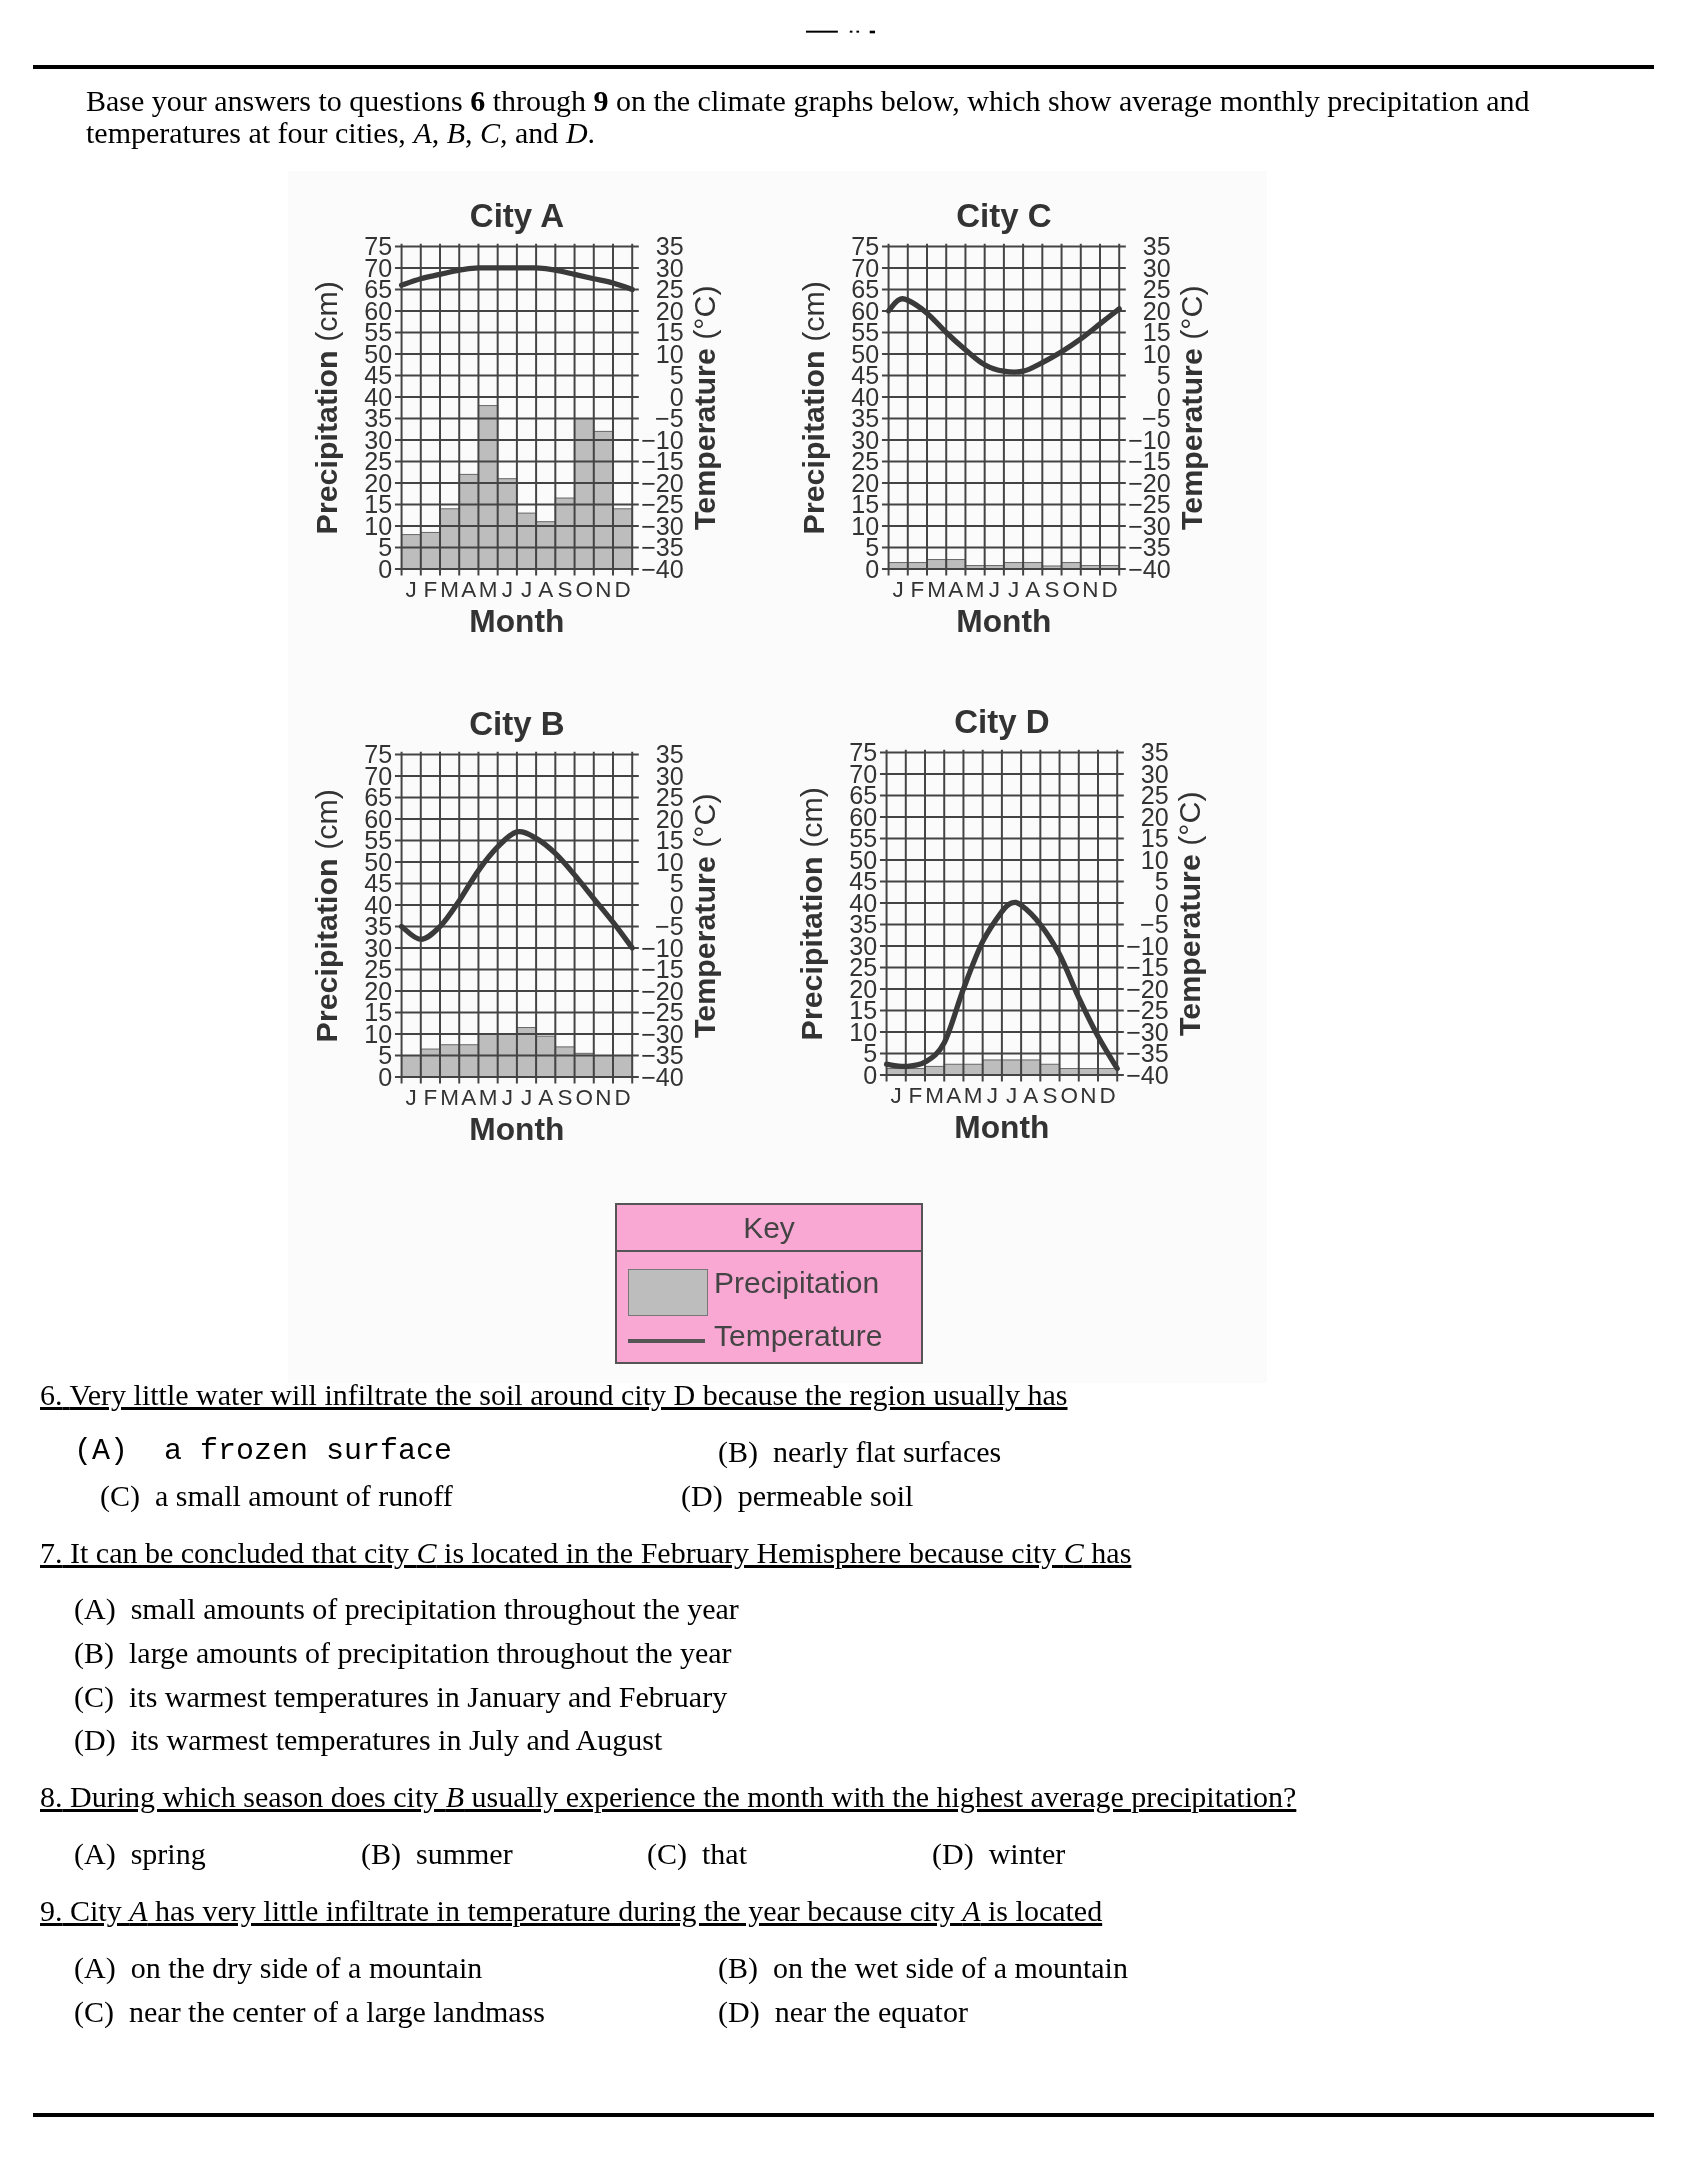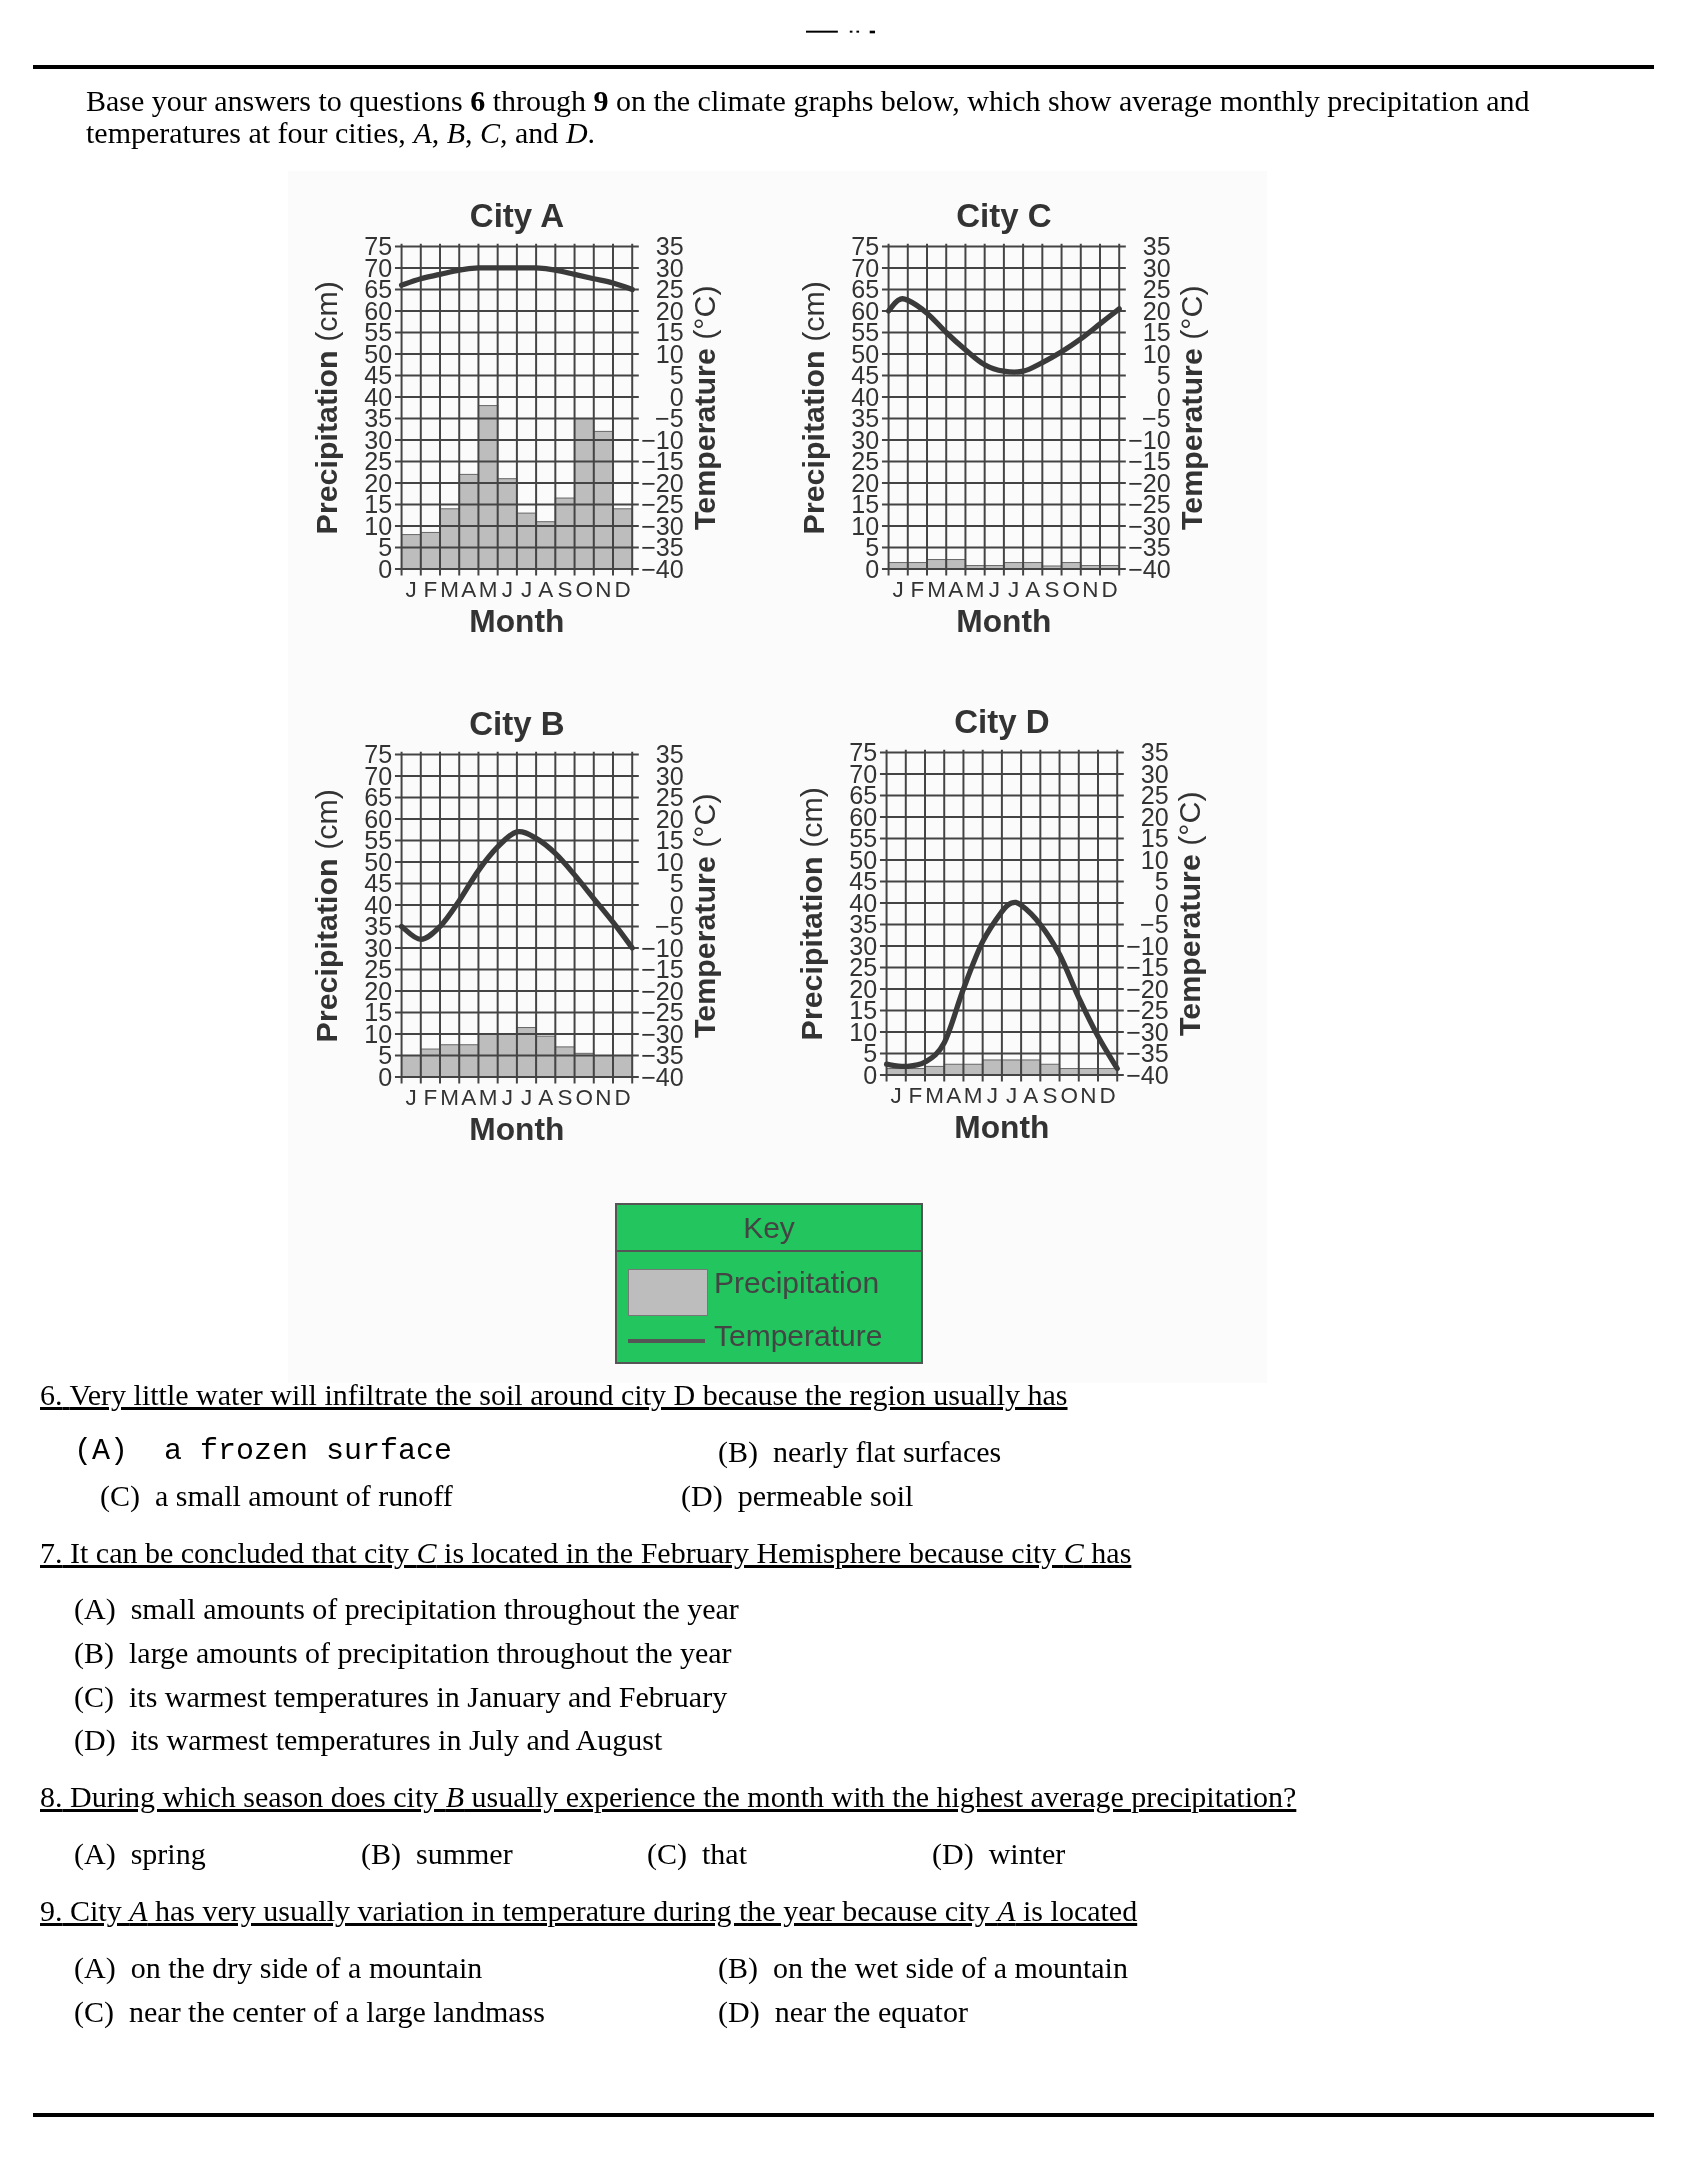--- a/index.html
+++ b/index.html
@@ -8,21 +8,21 @@
   .rule { position: absolute; left: 33px; width: 1621px; height: 4px; background: #000; }
   .intro { position: absolute; left: 86px; top: 85px; width: 1522px; font-size: 30px; line-height: 32px; }
   .intro b { font-weight: bold; }
   .intro i { font-style: italic; }
   .figure { position: absolute; left: 288px; top: 171px; width: 979px; height: 1212px; background: #fbfbfb; }
   svg.chart { position: absolute; overflow: visible; }
   .chart text { font-family: "Liberation Sans", sans-serif; fill: #333; }
   .q { position: absolute; font-size: 30px; line-height: 37px; white-space: nowrap; text-decoration: underline; }
   .q i { font-style: italic; }
   .opt { position: absolute; font-size: 30px; line-height: 37px; white-space: nowrap; }
-  .key { position: absolute; left: 615px; top: 1203px; width: 304px; height: 157px; border: 2.6px solid #555; background: #22c55e;
+  .key { position: absolute; left: 615px; top: 1203px; width: 304px; height: 157px; border: 2.6px solid #555; background: #f9a8d4;
          font-family: "Liberation Sans", sans-serif; color: #444; }
   .key-title { height: 45px; border-bottom: 2.6px solid #555; text-align: center; font-size: 30px; line-height: 45px; }
   .key-row { position: absolute; left: 10.6px; font-size: 30px; }
   .key-swatch { position: absolute; left: 10.6px; top: 64px; width: 78px; height: 45px; background: #bdbdbd; border: 1.3px solid #777; }
   .key-line { position: absolute; left: 10.6px; top: 134px; width: 77px; height: 4px; background: #555; }
   .header-clip { position: absolute; left: 806px; top: 30px; width: 73px; height: 4px; }
 </style>
 </head>
 <body>
 
@@ -440,21 +440,21 @@
   <span>8.</span>
   <span>During which season does city </span><i>B</i><span> usually experience the month with the highest average precipitation?</span>
 </div>
 <div class="opt" style="left:74px; top:1835px;"><span>(A)</span>&nbsp; <span>spring</span></div>
 <div class="opt" style="left:361px; top:1835px;"><span>(B)</span>&nbsp; <span>summer</span></div>
 <div class="opt" style="left:647px; top:1835px;"><span>(C)</span>&nbsp; <span>that</span></div>
 <div class="opt" style="left:932px; top:1835px;"><span>(D)</span>&nbsp; <span>winter</span></div>
 
 <div class="q" style="left:40px; top:1892px;">
   <span>9.</span>
-  <span>City </span><i>A</i><span> has very usually variation in temperature during the year because city </span><i>A</i><span> is located</span>
+  <span>City </span><i>A</i><span> has very little infiltrate in temperature during the year because city </span><i>A</i><span> is located</span>
 </div>
 <div class="opt" style="left:74px; top:1949px;"><span>(A)</span>&nbsp; <span>on the dry side of a mountain</span></div>
 <div class="opt" style="left:718px; top:1949px;"><span>(B)</span>&nbsp; <span>on the wet side of a mountain</span></div>
 <div class="opt" style="left:74px; top:1993px;"><span>(C)</span>&nbsp; <span>near the center of a large landmass</span></div>
 <div class="opt" style="left:718px; top:1993px;"><span>(D)</span>&nbsp; <span>near the equator</span></div>
 
 <div class="rule" style="top:2113px"></div>
 
 
 </body></html>

